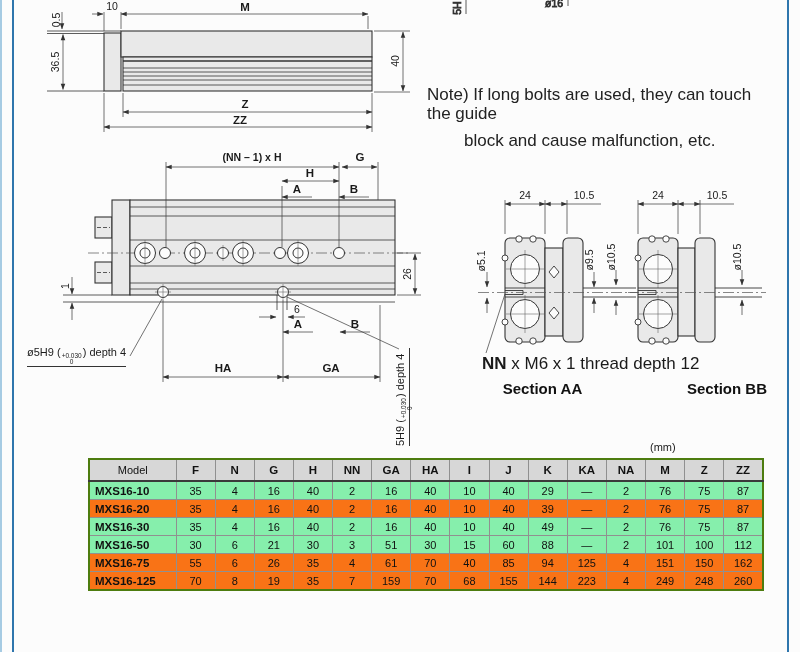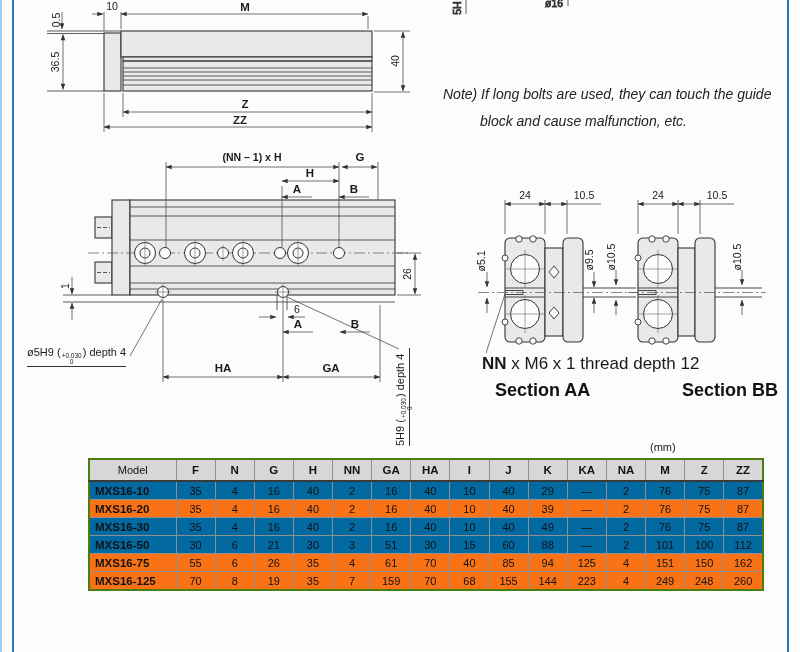--- a/index.html
+++ b/index.html
@@ -7,37 +7,37 @@
         font-family:"Liberation Sans",sans-serif;color:#1a1a1a;}
   .abs{position:absolute;}
   .rule{position:absolute;top:0;height:652px;}
   .rule-light{left:0;width:2px;background:#a6cbe3;}
   .rule-left{left:12px;width:2px;background:#2e76ad;}
   .rule-right{left:787px;width:2px;background:#2e76ad;}
   svg text{font-family:"Liberation Sans",sans-serif;fill:#1a1a1a;}
   .dimnum{font-size:10.5px;}
   .dimletter{font-size:11.5px;font-weight:bold;}
   .dimletter-sm{font-size:10.5px;font-weight:bold;}
-  .note{left:443px;top:85px;width:350px;font-size:14px;line-height:19px;color:#222;font-style:italic;}
+  .note{left:427px;top:85px;width:350px;font-size:17px;line-height:19px;color:#222;}
   .note .cont{margin-left:37px;margin-top:8px;}
-  .sec-title{font-size:18px;font-weight:bold;color:#111;text-align:center;white-space:nowrap;}
+  .sec-title{font-size:15px;font-weight:bold;color:#111;text-align:center;white-space:nowrap;}
   .unit{left:650px;top:441px;width:62px;text-align:left;font-size:11px;}
   .holelabel{font-size:11px;white-space:nowrap;border-bottom:1px solid #333;padding-bottom:1px;}
   .tol{display:inline-flex;flex-direction:column;font-size:6.5px;line-height:6px;
        vertical-align:-2px;padding:0 1px;text-align:center;}
   .rotlabel{transform:rotate(-90deg);transform-origin:50% 50%;width:98px;height:14px;}
   .threadnote{font-size:17px;white-space:nowrap;}
   .dim-table{position:absolute;left:88px;top:458px;width:676px;border-collapse:collapse;
              table-layout:fixed;font-size:11px;color:#111;border:2px solid #4d7c0f;}
   .dim-table th,.dim-table td{border:1px solid #909090;text-align:center;padding:0;height:17px;}
   .dim-table thead th{background:#d7d7d7;height:20px;font-weight:bold;font-size:11.5px;
                       border-bottom:2px solid #3a3a3a;}
   .dim-table thead th.model-h{font-weight:normal;font-size:11px;}
   .dim-table td.model{font-weight:bold;text-align:left;padding-left:5px;font-size:11.5px;}
-  .dim-table tr.plain{background:#0369a1;}
+  .dim-table tr.plain{background:#86efac;}
   .dim-table tr.alt{background:#f97316;}
 </style>
 </head>
 <body>
 
 <div id="page">
 
   <div class="rule rule-light"></div>
   <div class="rule rule-left"></div>
   <div class="rule rule-right"></div>

